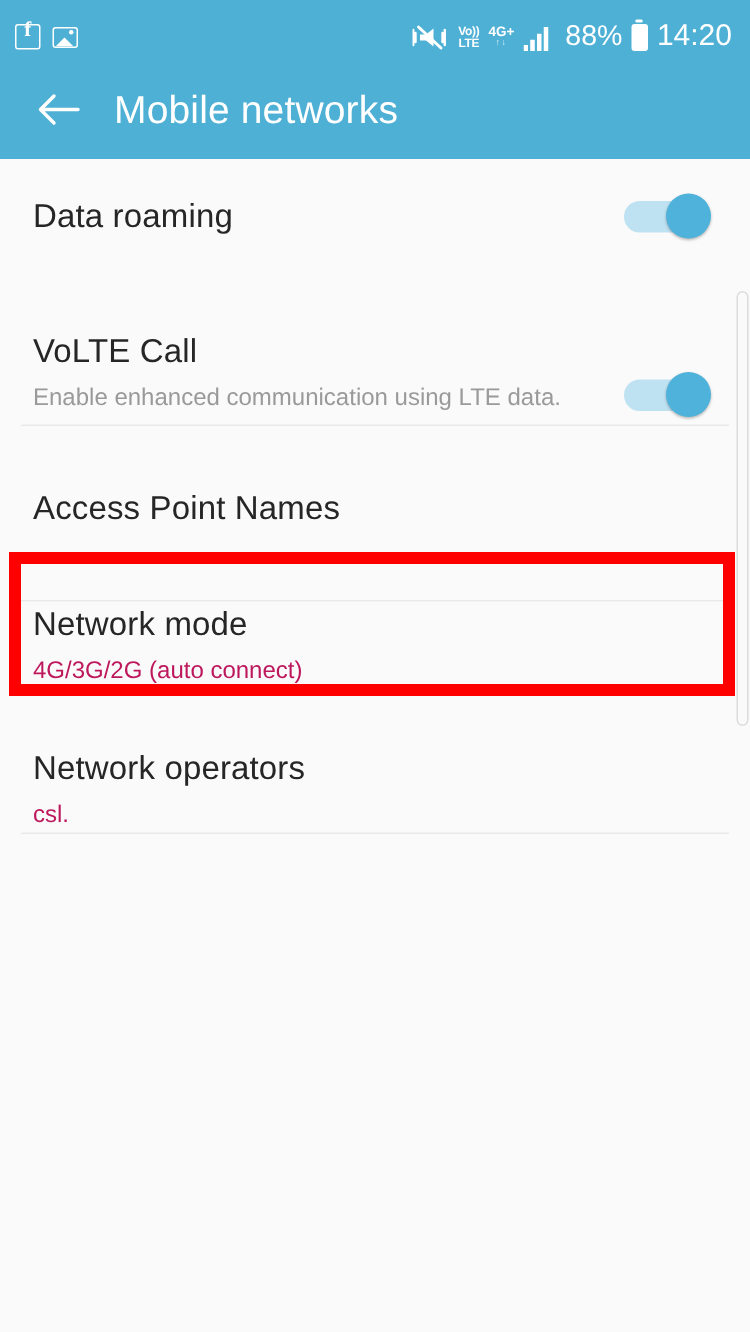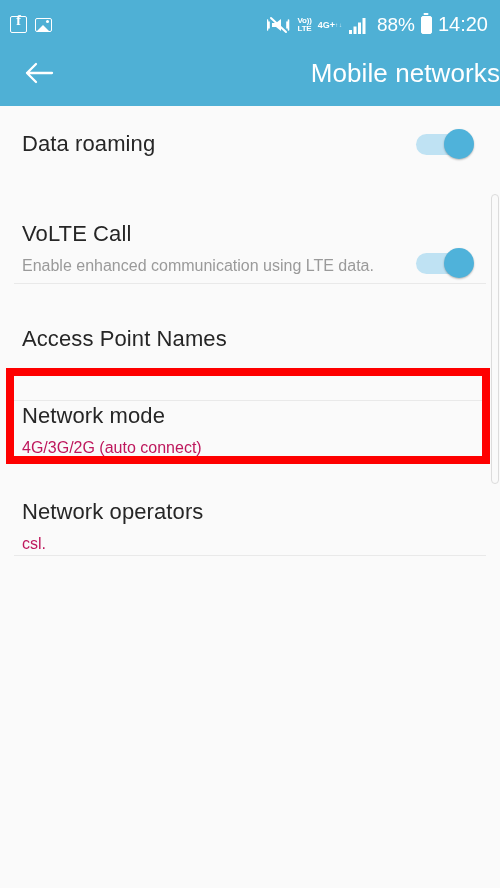--- a/index.html
+++ b/index.html
@@ -89,21 +89,21 @@
     display: flex;
     flex-direction: column;
     align-items: center;
     line-height: 8px;
     font-size: 8px;
     font-weight: bold;
     letter-spacing: -0.2px;
   }
   .netbadge {
     display: flex;
-    flex-direction: row;
+    flex-direction: column;
     align-items: center;
     line-height: 8px;
     font-size: 9px;
     font-weight: bold;
   }
   .netbadge .sub {
     font-size: 6px;
     opacity: 0.75;
     letter-spacing: 1px;
   }
@@ -135,21 +135,20 @@
   }
 
   
   .app-bar {
     height: 66px;
     background: #4fb0d5;
     display: flex;
     align-items: center;
     padding-left: 22px;
     box-sizing: border-box;
-    justify-content: space-between;
   }
   .back-arrow {
     width: 34px; height: 34px;
     display: flex;
     align-items: center;
     justify-content: center;
     margin-right: 20px;
     cursor: pointer;
   }
   .app-title {

